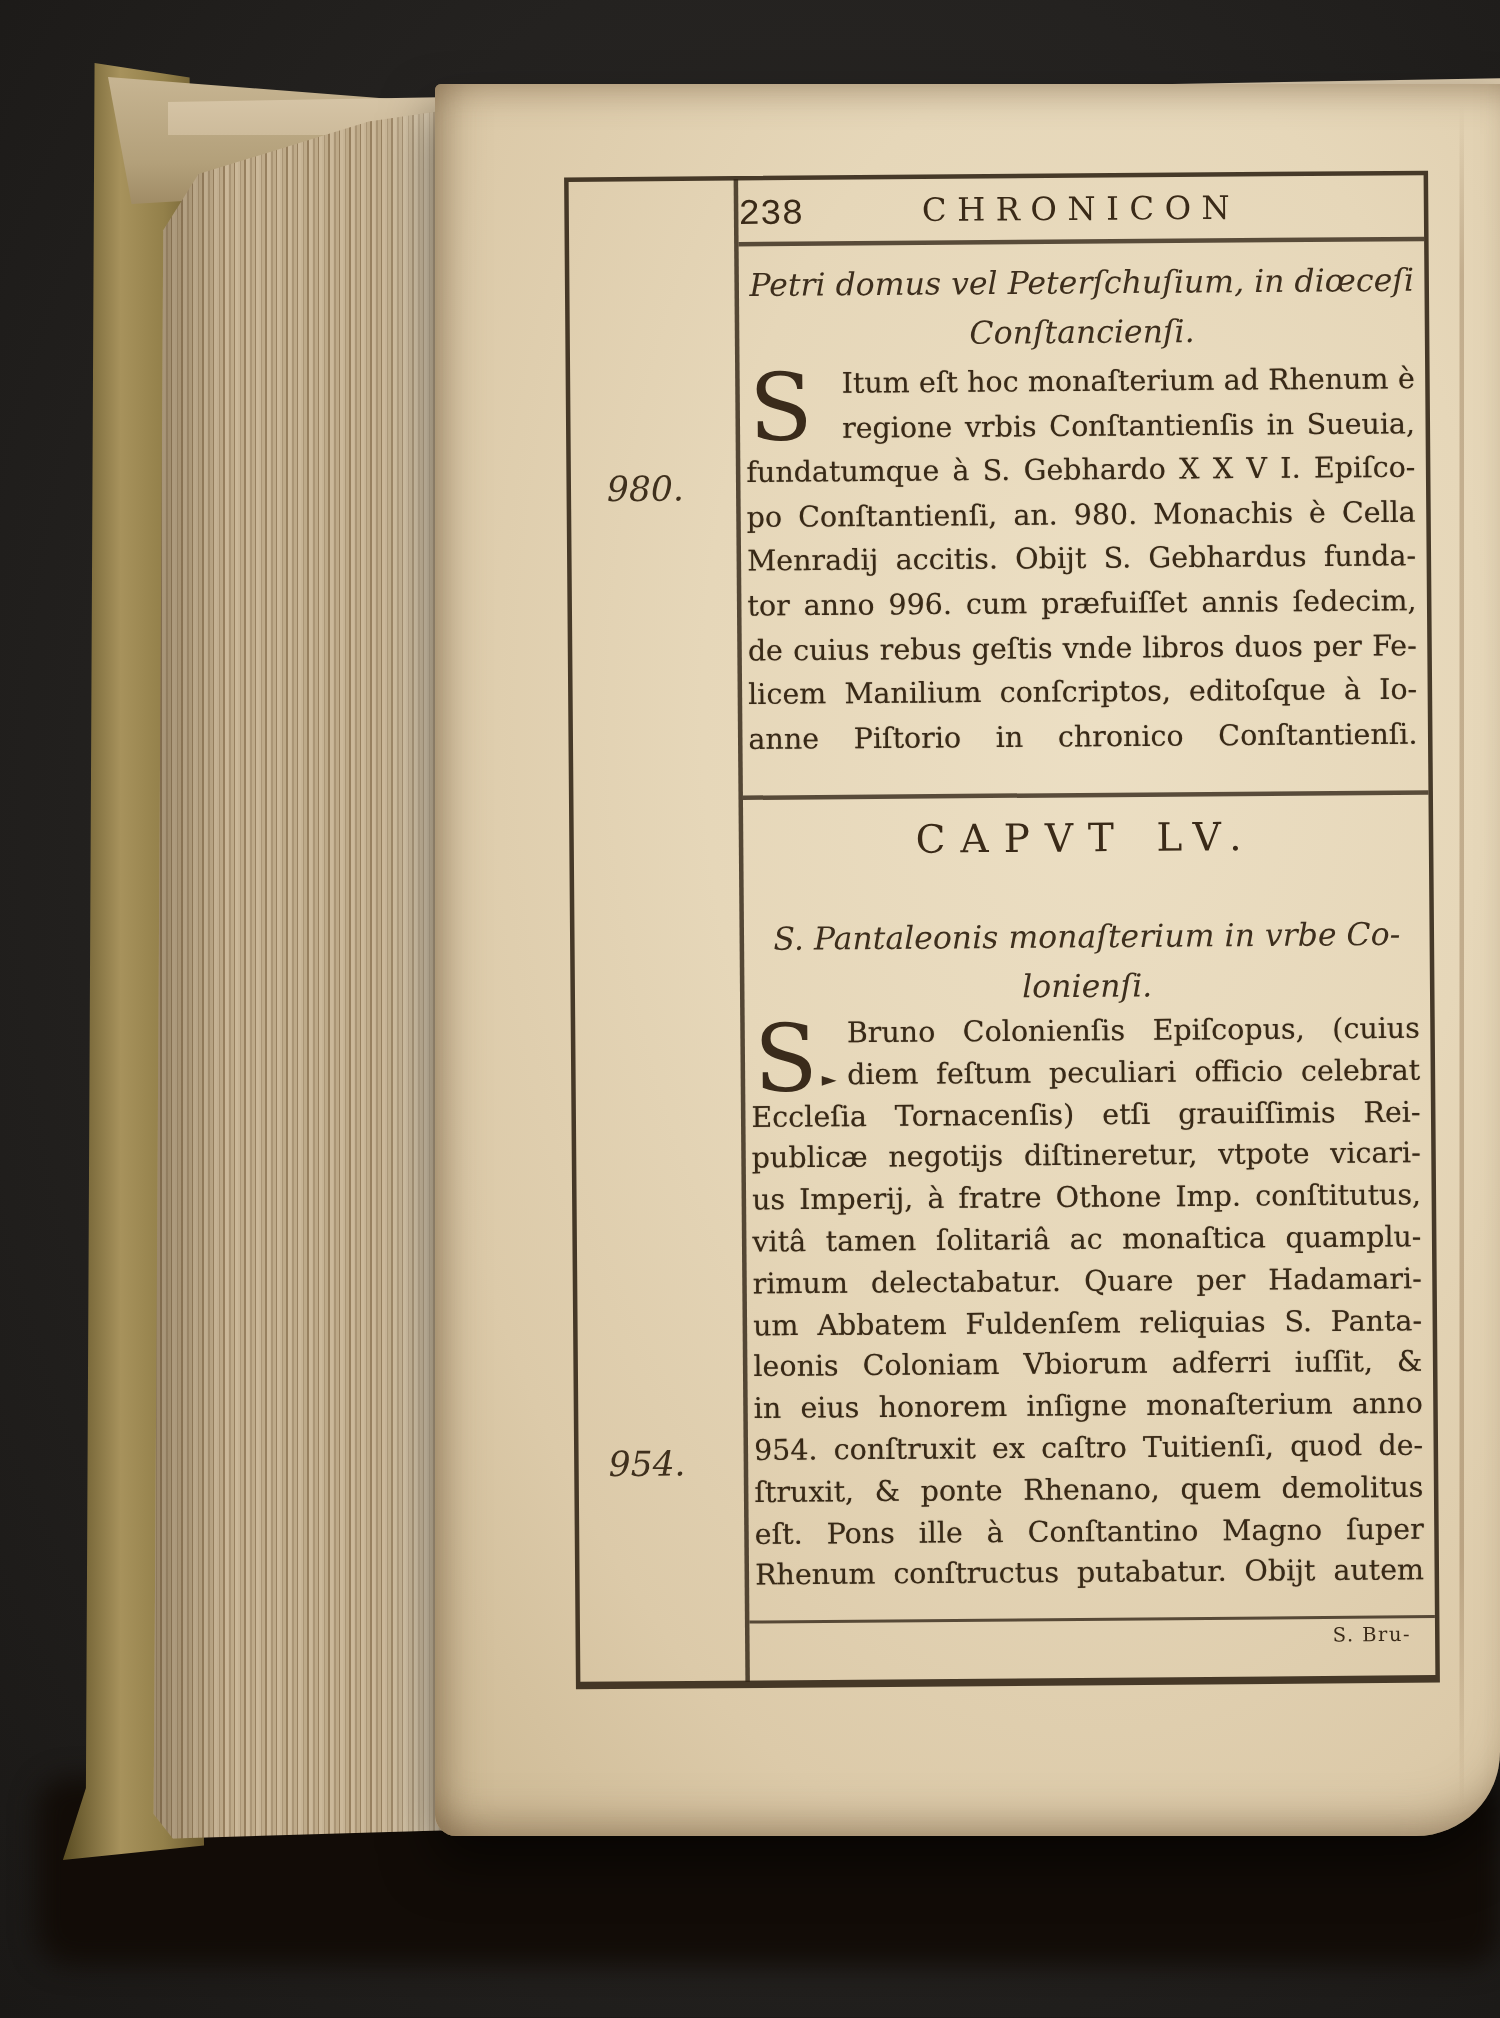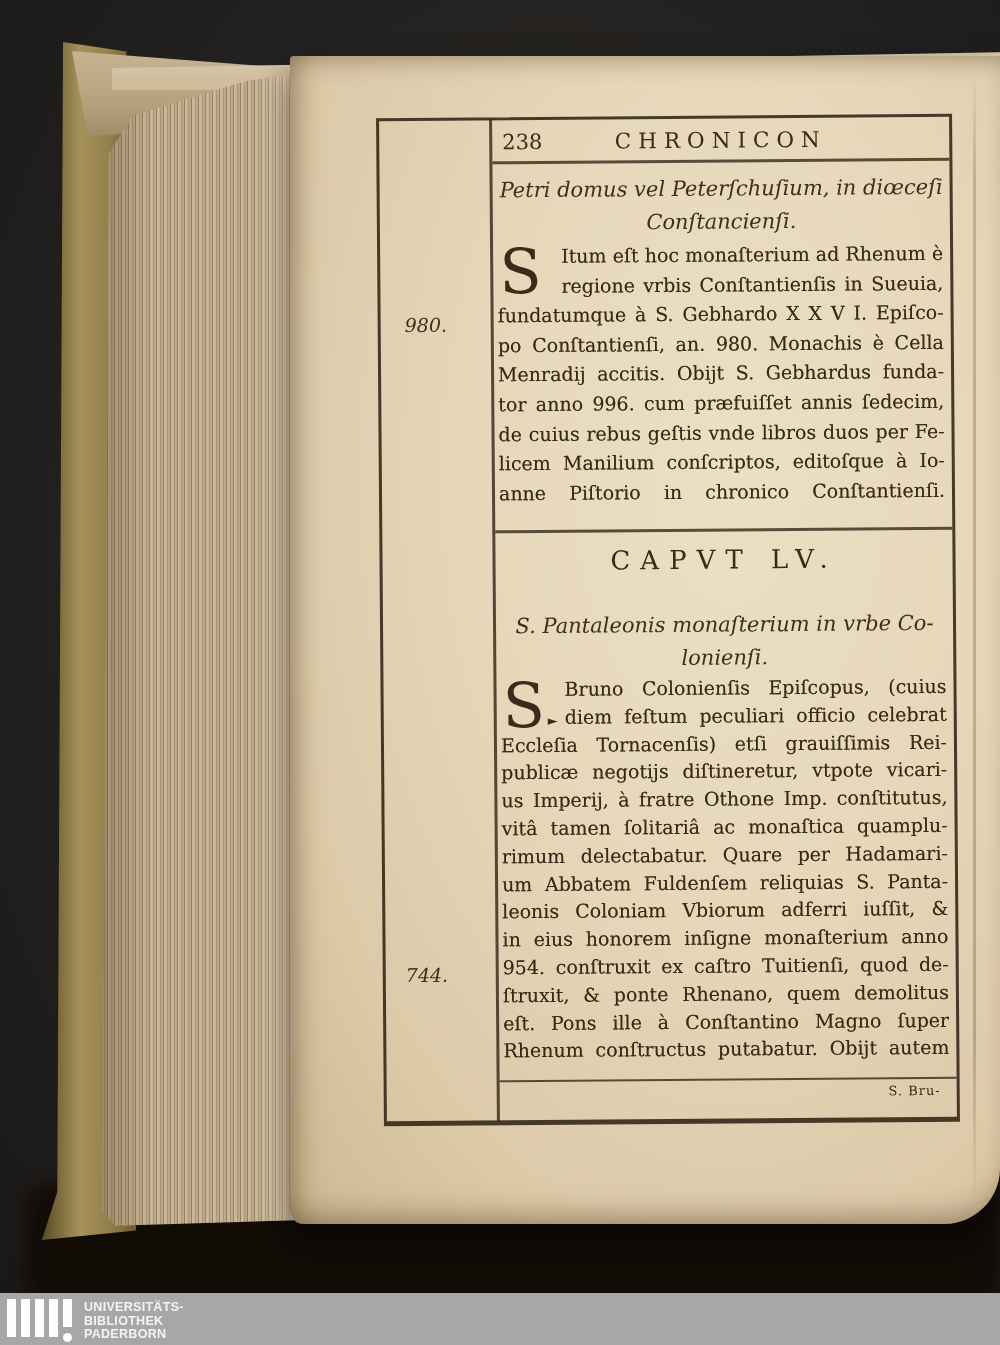--- a/index.html
+++ b/index.html
@@ -61,25 +61,25 @@
   }
   
   .frame {
     position:absolute; left:380px; top:116px; width:570px; height:1000px;
     border: 3px solid rgba(48,35,20,.88);
     border-bottom-width: 5px;
     transform: rotate(-0.45deg);
     color: #3a2a18;
   }
   .vrule { position:absolute; left:110px; top:-1px; bottom:-1px; width:2.5px; background: rgba(48,35,20,.8); }
-  .margin-note { position:absolute; font-style:italic; font-size:19px; color: rgba(54,39,21,.95); }
+  .margin-note { position:absolute; font-style:italic; font-size:23px; color: rgba(54,39,21,.95); }
   .mn1 { top:193px; left:24px; }
   .mn2 { top:843px; left:20px; }
   .column { position:absolute; left:113px; right:0; top:0; bottom:0; }
-  .pagenum  { position:absolute; top:10px; left:10px; font-size:21px; }
+  .pagenum  { position:absolute; top:10px; left:0; font-size:24px;font-family:Liberation Mono, monospace; }
   .runtitle { position:absolute; top:9px; left:0; right:0; text-align:center;
               font-size:21.5px; letter-spacing:7px; }
   .hrule { position:absolute; left:0; right:0; height:2.5px; background: rgba(48,35,20,.78); }
   .header-rule  { top:41px; }
   .divider-rule { top:410px; }
   .catch-rule   { top:960px; height:2px; }
   .sec-heading { position:absolute; left:0; right:0; font-style:italic; font-size:21px; color: rgba(52,37,20,.95); }
   .sh1 { top:54px; }
   .sh2 { top:490px; }
   .hline { height:33px; line-height:33px; text-align:center; }
@@ -123,21 +123,21 @@
   <div class="fore-edge"></div>
 
   <div class="page">
     <div class="page-crease"></div>
   </div>
 
   <div class="frame">
     <div class="vrule"></div>
 
     <div class="margin-note mn1">980.</div>
-    <div class="margin-note mn2">744.</div>
+    <div class="margin-note mn2">954.</div>
 
     <div class="column">
       <div class="pagenum">238</div>
       <div class="runtitle">CHRONICON</div>
       <div class="hrule header-rule"></div>
 
       <div class="sec-heading sh1">
           <div class="hline">Petri domus vel Peterſchuſium, in diœceſi</div>
           <div class="hline">Conſtancienſi.</div>
         </div>
@@ -185,29 +185,14 @@
             <div class="tline">eſt. Pons ille à Conſtantino Magno ſuper</div>
             <div class="tline">Rhenum conſtructus putabatur. Obijt autem</div>
           </div>
       </div>
 
       <div class="hrule catch-rule"></div>
       <div class="catchword">S. Bru-</div>
     </div>
   </div>
 
-  <div class="footer-band">
-    <div class="logo-mark">
-      <span class="bar b1"></span>
-        <span class="bar b2"></span>
-        <span class="bar b3"></span>
-      <span class="bar b4"></span>
-        <span class="bar excl"></span>
-        <span class="dot"></span>
-    </div>
-    <div class="logo-text">
-        <div class="logoline">UNIVERSITÄTS-</div>
-        <div class="logoline">BIBLIOTHEK</div>
-        <div class="logoline">PADERBORN</div>
-      </div>
-  </div>
 
 </div>
 
 </body></html>

